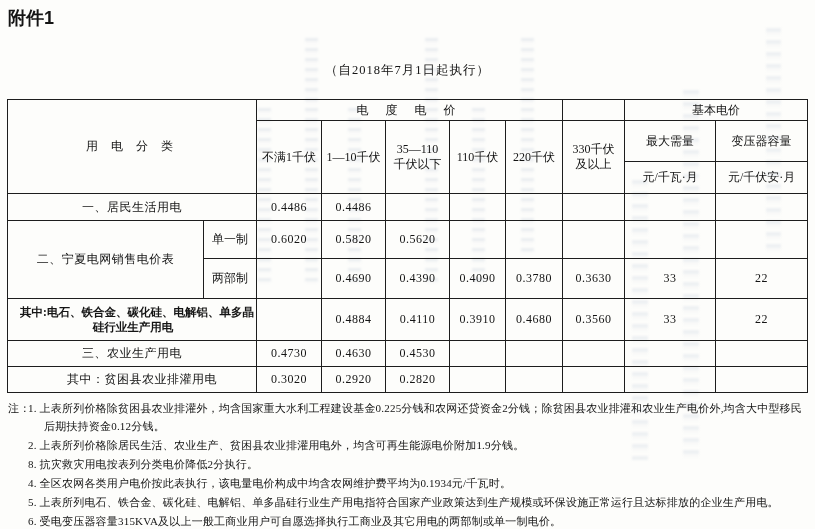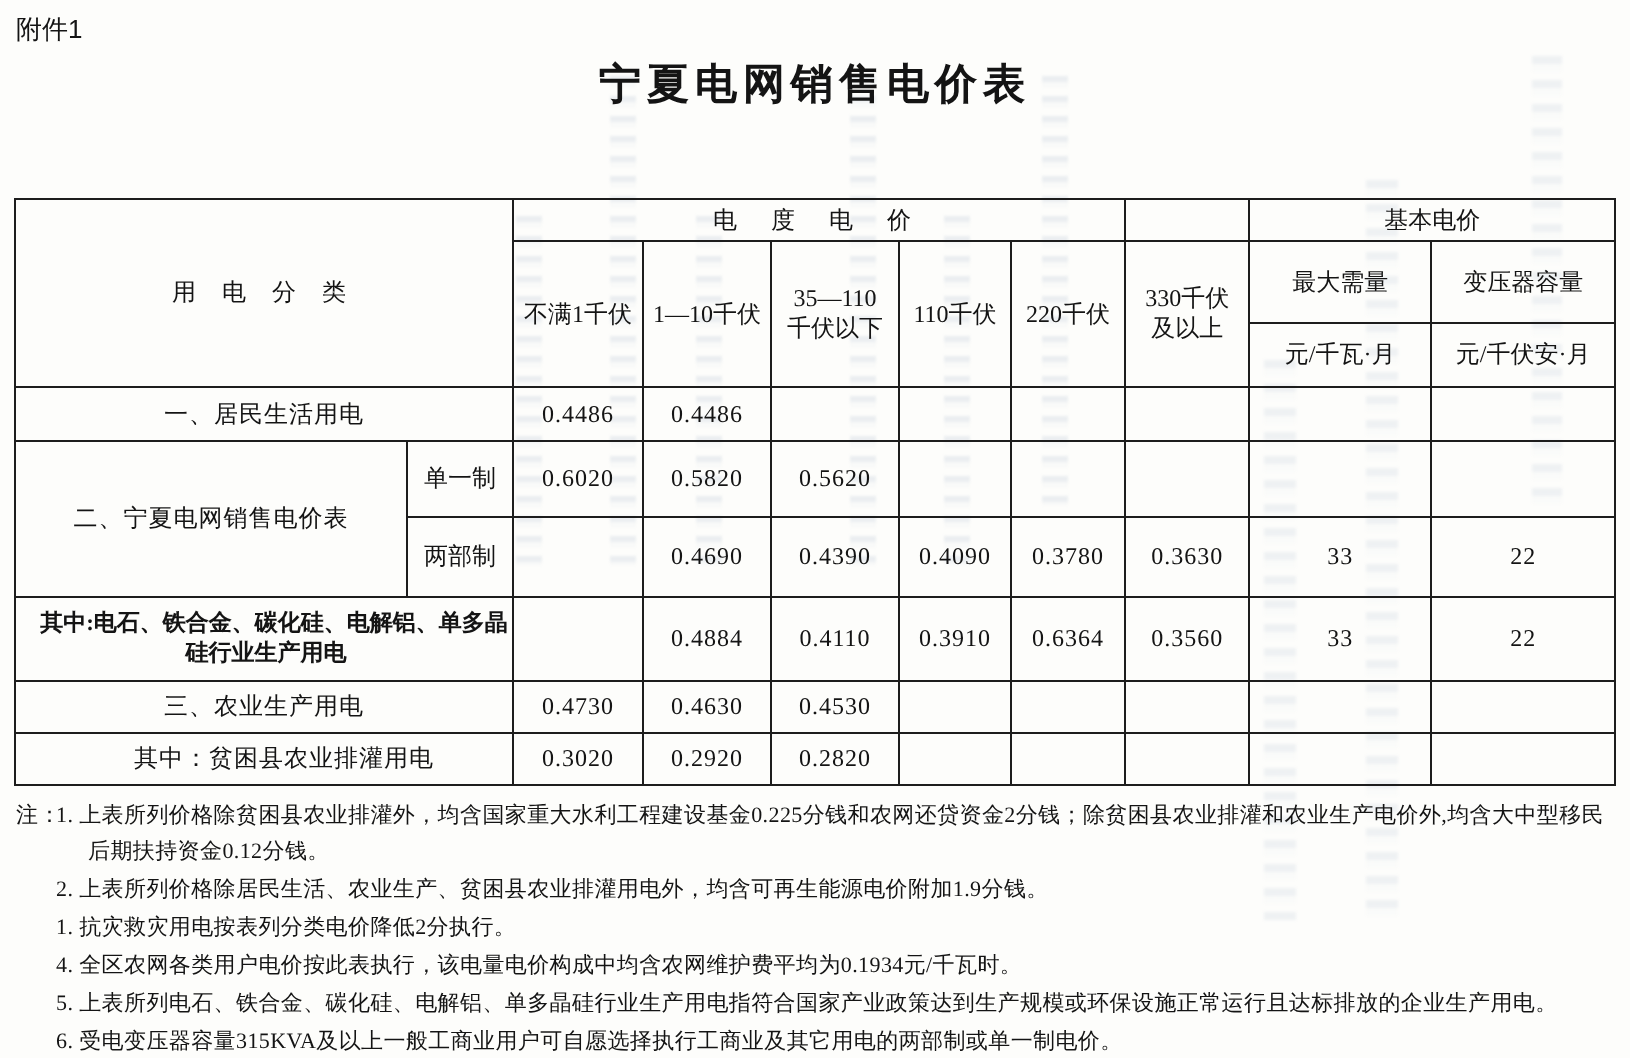--- a/index.html
+++ b/index.html
@@ -23,21 +23,21 @@
   }
   .bleed.wide{
     background:repeating-linear-gradient(180deg,
       rgba(110,135,175,0.10) 0 4px,
       rgba(110,135,175,0.02) 4px 8px,
       rgba(110,135,175,0.00) 8px 12px);
   }
   .attachment{
     position:absolute;left:8px;top:6px;
     font-family:"Liberation Sans", sans-serif;
-    font-weight:normal;font-size:13px;
+    font-weight:bold;font-size:18px;
   }
   .title{
     position:absolute;left:0;top:28px;width:815px;
     text-align:center;
     font-family:"Liberation Sans", sans-serif;
     font-weight:bold;font-size:21px;letter-spacing:3px;
   }
   .subtitle{
     position:absolute;left:0;top:62px;width:815px;
     text-align:center;font-size:12.5px;letter-spacing:1px;
@@ -82,21 +82,21 @@
   <div class="bleed" style="left:305px;top:38px;width:13px;height:245px;"></div>
   <div class="bleed" style="left:348px;top:108px;width:13px;height:175px;"></div>
   <div class="bleed" style="left:425px;top:38px;width:13px;height:245px;"></div>
   <div class="bleed" style="left:472px;top:108px;width:13px;height:175px;"></div>
   <div class="bleed" style="left:521px;top:38px;width:13px;height:215px;"></div>
   <div class="bleed wide" style="left:632px;top:180px;width:16px;height:280px;"></div>
   <div class="bleed wide" style="left:683px;top:90px;width:16px;height:370px;"></div>
   <div class="bleed wide" style="left:766px;top:28px;width:15px;height:225px;"></div>
 
   <div class="attachment">附件1</div>
-  <div class="title">宁夏电网销售电价表</div>
+  <div class="subtitle">（自2018年7月1日起执行）</div>
 
   <table class="price">
     <colgroup>
       <col style="width:196px">
         <col style="width:53px">
       <col style="width:65px">
         <col style="width:64px">
         <col style="width:64px">
       <col style="width:56px">
         <col style="width:57px">
@@ -165,21 +165,21 @@
       <td class="num">33</td>
       <td class="num">22</td>
     </tr>
 
     <tr style="height:42px;">
       <td class="lbl small" colspan="2">其中:电石、铁合金、碳化硅、电解铝、单多晶硅行业生产用电</td>
       <td class="num"></td>
       <td class="num">0.4884</td>
       <td class="num">0.4110</td>
       <td class="num">0.3910</td>
-      <td class="num">0.6364</td>
+      <td class="num">0.4680</td>
       <td class="num">0.3560</td>
       <td class="num">33</td>
       <td class="num">22</td>
     </tr>
 
     <tr style="height:26px;">
       <td class="lbl" colspan="2">三、农业生产用电</td>
       <td class="num">0.4730</td>
       <td class="num">0.4630</td>
       <td class="num">0.4530</td>
@@ -201,19 +201,19 @@
       <td class="num"></td>
       <td class="num"></td>
     </tr>
   </tbody>
     </table>
 
   <div class="notes">
     <span class="notes-prefix">注：</span>
     <div class="note">1. 上表所列价格除贫困县农业排灌外，均含国家重大水利工程建设基金0.225分钱和农网还贷资金2分钱；除贫困县农业排灌和农业生产电价外,均含大中型移民后期扶持资金0.12分钱。</div>
     <div class="note">2. 上表所列价格除居民生活、农业生产、贫困县农业排灌用电外，均含可再生能源电价附加1.9分钱。</div>
-    <div class="note">1. 抗灾救灾用电按表列分类电价降低2分执行。</div>
+    <div class="note">8. 抗灾救灾用电按表列分类电价降低2分执行。</div>
     <div class="note">4. 全区农网各类用户电价按此表执行，该电量电价构成中均含农网维护费平均为0.1934元/千瓦时。</div>
     <div class="note">5. 上表所列电石、铁合金、碳化硅、电解铝、单多晶硅行业生产用电指符合国家产业政策达到生产规模或环保设施正常运行且达标排放的企业生产用电。</div>
     <div class="note">6. 受电变压器容量315KVA及以上一般工商业用户可自愿选择执行工商业及其它用电的两部制或单一制电价。</div>
   </div>
 
 </div>
 
 </body></html>

